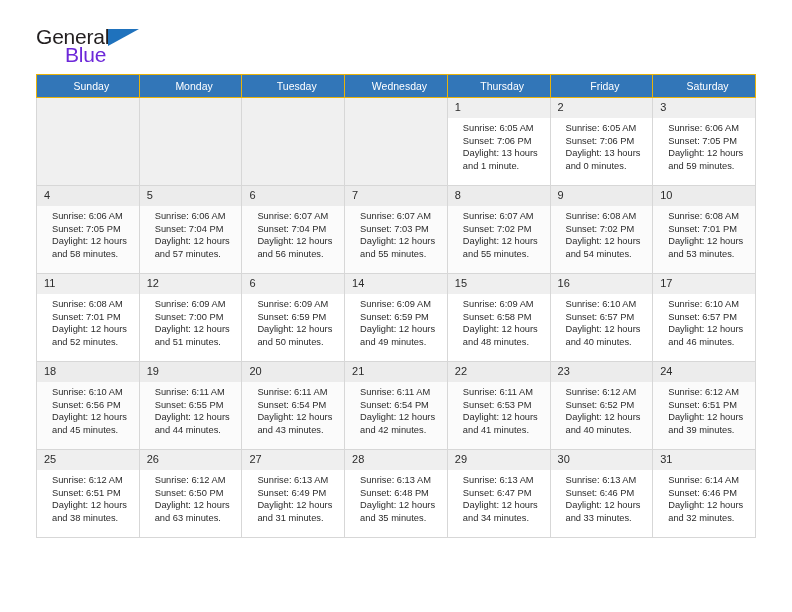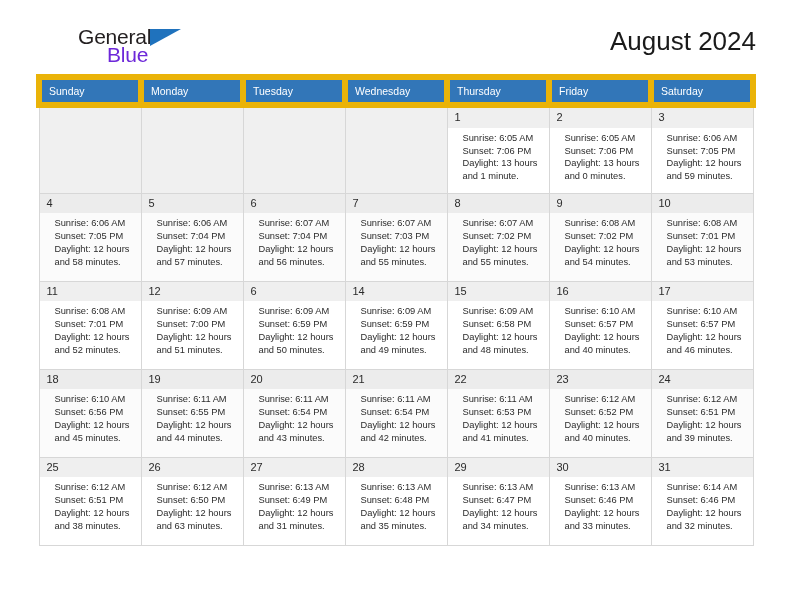--- a/index.html
+++ b/index.html
@@ -30,21 +30,20 @@
     height: 70px;
     padding-top: 26px;
     box-sizing: border-box;
   }
   .logo {
     position: relative;
     width: 115px;
     height: 44px;
     line-height: 1;
     user-select: none;
-    margin-left: 42px;
   }
   .logo-general {
     position: absolute;
     left: 0;
     top: 0;
     font-size: 21px;
     color: #231f20;
     letter-spacing: -0.2px;
   }
   .logo-triangle {
@@ -89,25 +88,25 @@
     width: 720px;
     border-collapse: collapse;
     table-layout: fixed;
     margin-top: 4px;
   }
   .calendar th {
     background: #3276b8;
     color: #ffffff;
     font-size: 10.5px;
     font-weight: normal;
-    text-align: left;
+    text-align: center;
     padding: 5px 0 5px 7px;
     height: 20px;
     box-sizing: border-box;
-    border: 6px solid #eab308;
+    border: 1px solid #eab308;
   }
   .calendar td {
     vertical-align: top;
     border: 1px solid #d7d7d7;
     border-top: 1px solid #3276b8;
     padding: 0;
     height: 88px;
     box-sizing: border-box;
     background: #ffffff;
   }
@@ -146,21 +145,20 @@
 
   <div class="header">
 
     <div class="logo">
       <span class="logo-general">General</span>
       <span class="logo-triangle"></span>
       <span class="logo-blue">Blue</span>
     </div>
 
     <div class="title-block">
-      <h1 class="cal-title">August 2024</h1>
     </div>
 
   </div>
 
   <table class="calendar">
     <thead>
       <tr>
         <th>Sunday</th>
         <th>Monday</th>
         <th>Tuesday</th>

